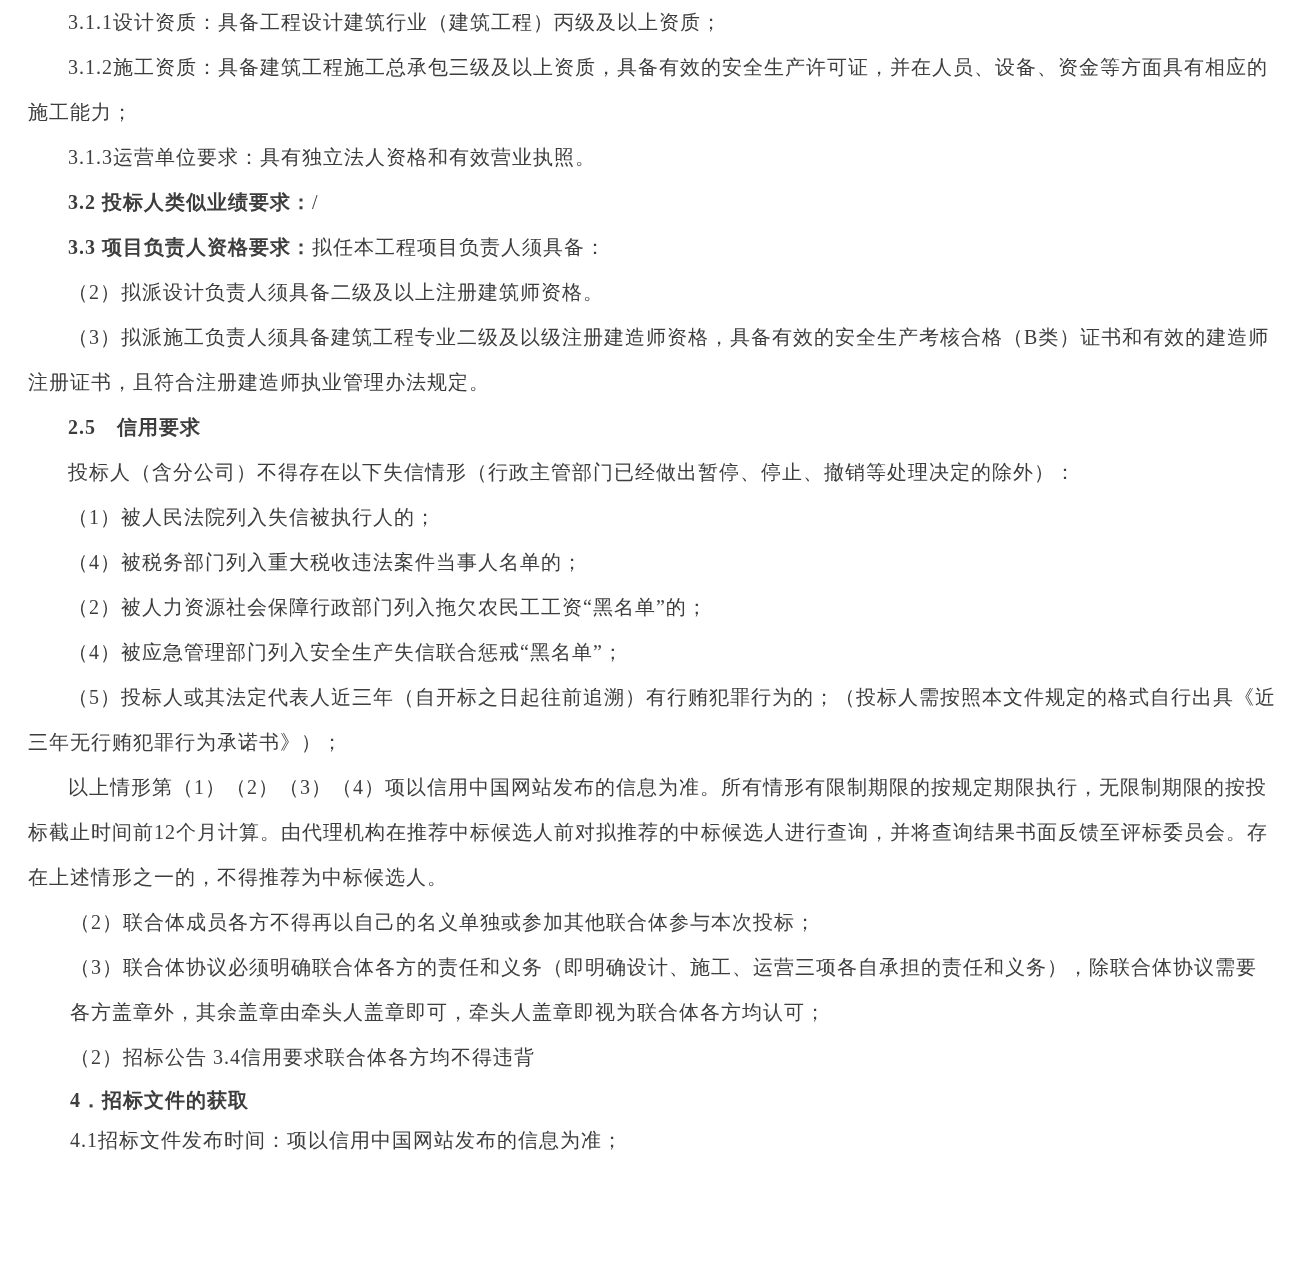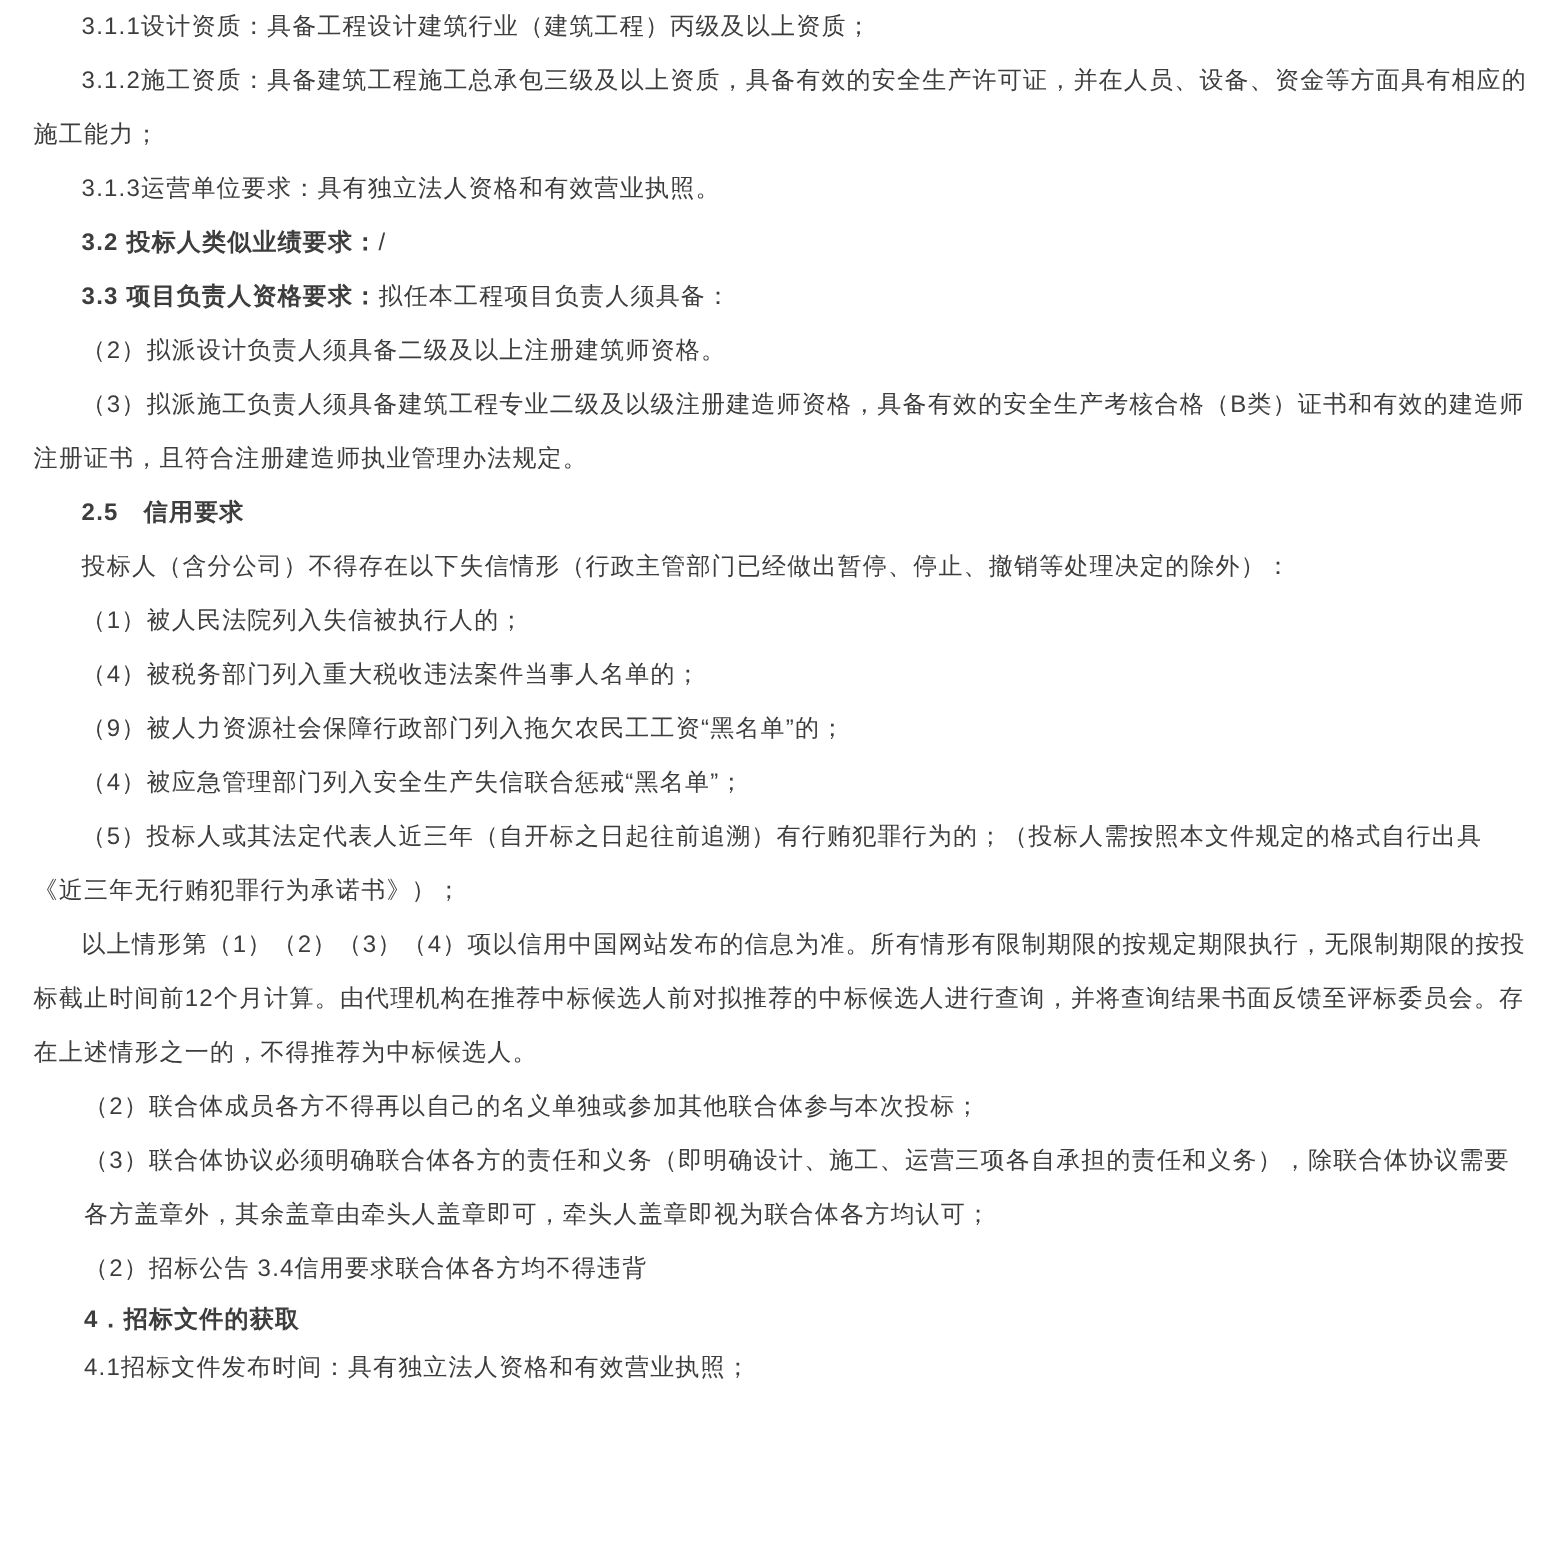--- a/index.html
+++ b/index.html
@@ -9,21 +9,21 @@
   }
   .page {
     position: relative;
     width: 1299px;
     height: 1288px;
     box-sizing: border-box;
     padding: 0 22px 0 28px;
     overflow: hidden;
     background: var(--bg-color, #ffffff);
     color: var(--text-color, #3d3d3d);
-    font-family: Liberation Sans, sans-serif;
+    font-family: Liberation Serif, serif;
     font-size: 20px;
     letter-spacing: 1px;
   }
   .para {
     margin: 0;
     padding: 0;
     line-height: 45px;
     text-align: left;
   }
   .para.upper {
@@ -53,23 +53,23 @@
       <p class="para upper"><span class="run">3.1.2施工资质：具备建筑工程施工总承包三级及以上资质，具备有效的安全生产许可证，并在人员、设备、资金等方面具有相应的施工能力；</span></p>
       <p class="para upper"><span class="run">3.1.3运营单位要求：具有独立法人资格和有效营业执照。</span></p>
       <p class="para upper"><span class="run bold">3.2 投标人类似业绩要求：</span><span class="run">/</span></p>
       <p class="para upper"><span class="run bold">3.3 项目负责人资格要求：</span><span class="run">拟任本工程项目负责人须具备：</span></p>
       <p class="para upper"><span class="run">（2）拟派设计负责人须具备二级及以上注册建筑师资格。</span></p>
       <p class="para upper"><span class="run">（3）拟派施工负责人须具备建筑工程专业二级及以级注册建造师资格，具备有效的安全生产考核合格（B类）证书和有效的建造师注册证书，且符合注册建造师执业管理办法规定。</span></p>
       <p class="para upper"><span class="run bold">2.5　信用要求</span></p>
       <p class="para upper"><span class="run">投标人（含分公司）不得存在以下失信情形（行政主管部门已经做出暂停、停止、撤销等处理决定的除外）：</span></p>
       <p class="para upper"><span class="run">（1）被人民法院列入失信被执行人的；</span></p>
       <p class="para upper"><span class="run">（4）被税务部门列入重大税收违法案件当事人名单的；</span></p>
-      <p class="para upper"><span class="run">（9）被人力资源社会保障行政部门列入拖欠农民工工资“黑名单”的；</span></p>
+      <p class="para upper"><span class="run">（2）被人力资源社会保障行政部门列入拖欠农民工工资“黑名单”的；</span></p>
       <p class="para upper"><span class="run">（4）被应急管理部门列入安全生产失信联合惩戒“黑名单”；</span></p>
       <p class="para upper"><span class="run">（5）投标人或其法定代表人近三年（自开标之日起往前追溯）有行贿犯罪行为的；（投标人需按照本文件规定的格式自行出具《近三年无行贿犯罪行为承诺书》）；</span></p>
       <p class="para upper"><span class="run">以上情形第（1）（2）（3）（4）项以信用中国网站发布的信息为准。所有情形有限制期限的按规定期限执行，无限制期限的按投标截止时间前12个月计算。由代理机构在推荐中标候选人前对拟推荐的中标候选人进行查询，并将查询结果书面反馈至评标委员会。存在上述情形之一的，不得推荐为中标候选人。</span></p>
       <p class="para lower"><span class="run">（2）联合体成员各方不得再以自己的名义单独或参加其他联合体参与本次投标；</span></p>
       <p class="para lower"><span class="run">（3）联合体协议必须明确联合体各方的责任和义务（即明确设计、施工、运营三项各自承担的责任和义务），除联合体协议需要各方盖章外，其余盖章由牵头人盖章即可，牵头人盖章即视为联合体各方均认可；</span></p>
       <p class="para lower"><span class="run">（2）招标公告 3.4信用要求联合体各方均不得违背</span></p>
       <p class="para lower tight"><span class="run bold">4．招标文件的获取</span></p>
-      <p class="para lower tight"><span class="run">4.1招标文件发布时间：具有独立法人资格和有效营业执照；</span></p>
+      <p class="para lower tight"><span class="run">4.1招标文件发布时间：项以信用中国网站发布的信息为准；</span></p>
     </div>
 </div>
 
 </body></html>

